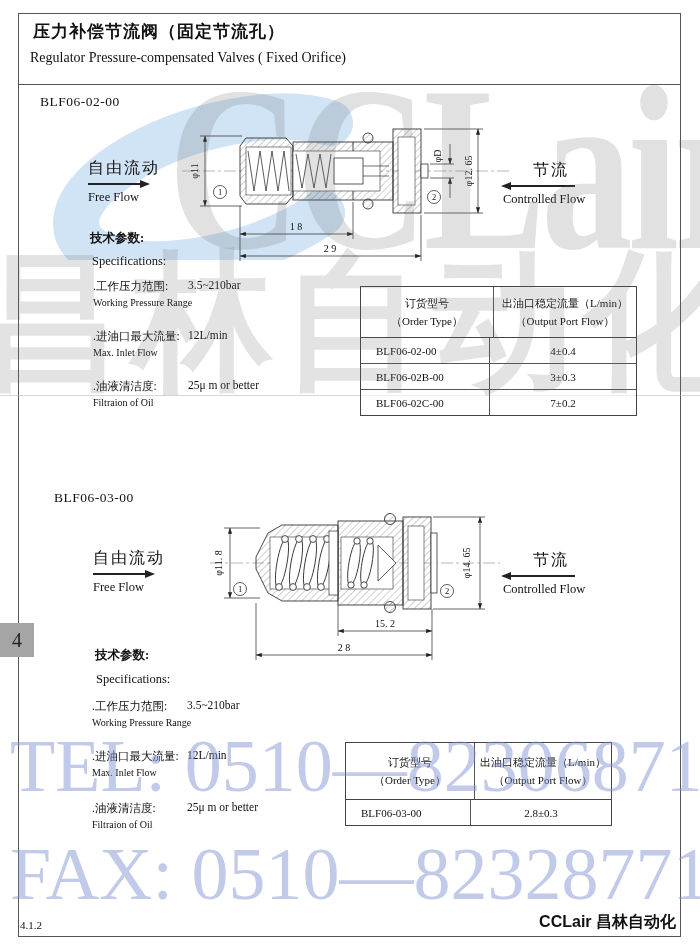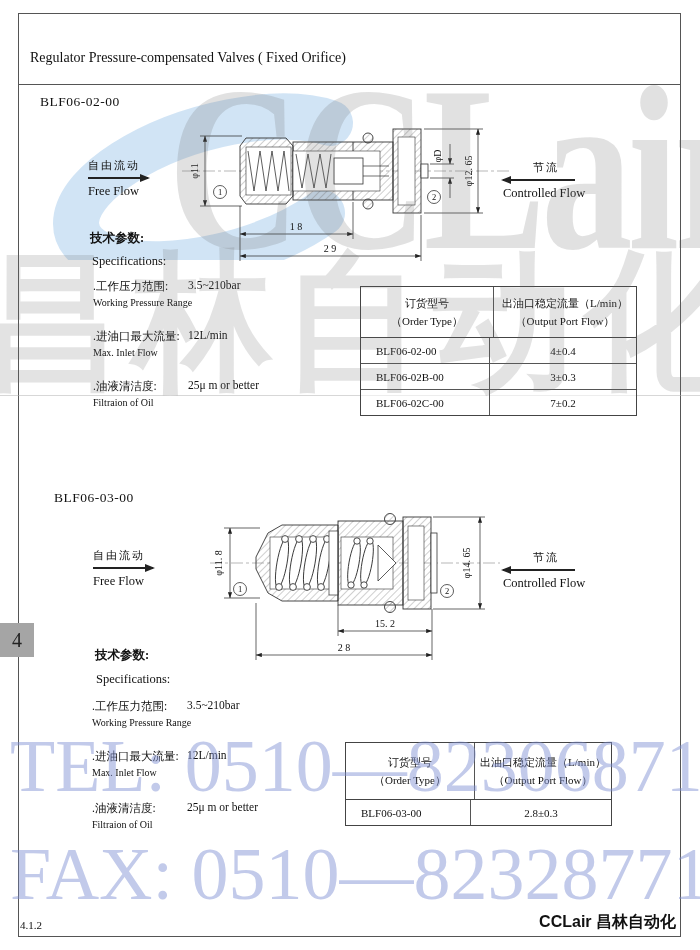--- a/index.html
+++ b/index.html
@@ -6,21 +6,21 @@
   .page{position:relative;width:700px;height:950px;background:#fff;overflow:hidden;
         font-family:"Liberation Serif","DejaVu Serif",serif;color:#111;}
   .abs{position:absolute;}
   .frame{position:absolute;left:18px;top:13px;width:661px;height:922px;border:1px solid #555;}
   .title-sep{position:absolute;left:18px;top:84px;width:663px;height:1px;background:#555;}
   .faint-line{position:absolute;left:0;width:700px;height:1px;background:rgba(175,175,175,0.5);}
   .title-zh{position:absolute;left:33px;top:20px;font-size:17px;font-weight:bold;letter-spacing:1px;}
   .title-en{position:absolute;left:30px;top:50px;font-size:14px;}
   .model{position:absolute;font-size:13.5px;letter-spacing:0.5px;}
   .flow{position:absolute;}
-  .flow-zh{font-size:11px;letter-spacing:2px;}
+  .flow-zh{font-size:16px;letter-spacing:2px;}
   .arrow-line{position:relative;width:60px;height:1.5px;background:#222;margin:4px 0 5px 0;}
   .arrow-line.right::after{content:"";position:absolute;right:-2px;top:-3.2px;width:0;height:0;
       border-left:10px solid #222;border-top:4px solid transparent;border-bottom:4px solid transparent;}
   .arrow-line.left::before{content:"";position:absolute;left:-2px;top:-3.2px;width:0;height:0;
       border-right:10px solid #222;border-top:4px solid transparent;border-bottom:4px solid transparent;}
   .flow-en{font-size:12.5px;}
   .ctl .flow-zh{margin-left:30px;}
   .ctl .arrow-line{width:72px;}
   .params-zh{position:absolute;font-size:12.5px;font-weight:bold;}
   .params-en{position:absolute;font-size:12.5px;}
@@ -58,20 +58,21 @@
 <div class="page">
 
   <svg class="abs" style="left:0;top:45px" width="370" height="215" viewBox="0 0 370 215">
     <path d="M 330,78 A 148,64 -16 1 0 322,168" fill="none" stroke="#c9dff3" stroke-width="46" opacity="0.85" stroke-linecap="round"></path>
   </svg>
 
   <div class="frame"></div>
   <div class="title-sep"></div>
   <div class="faint-line" style="top:395px"></div>
 
+  <div class="title-zh">压力补偿节流阀（固定节流孔）</div>
   <div class="title-en">Regulator Pressure-compensated Valves ( Fixed Orifice)</div>
 
   <div class="model" style="left:40px;top:94px">BLF06-02-00</div>
 
   <div class="flow" style="left:88px;top:158px">
     <div class="flow-zh">自由流动</div>
     <div class="arrow-line right"></div>
     <div class="flow-en">Free Flow</div>
   </div>
 

